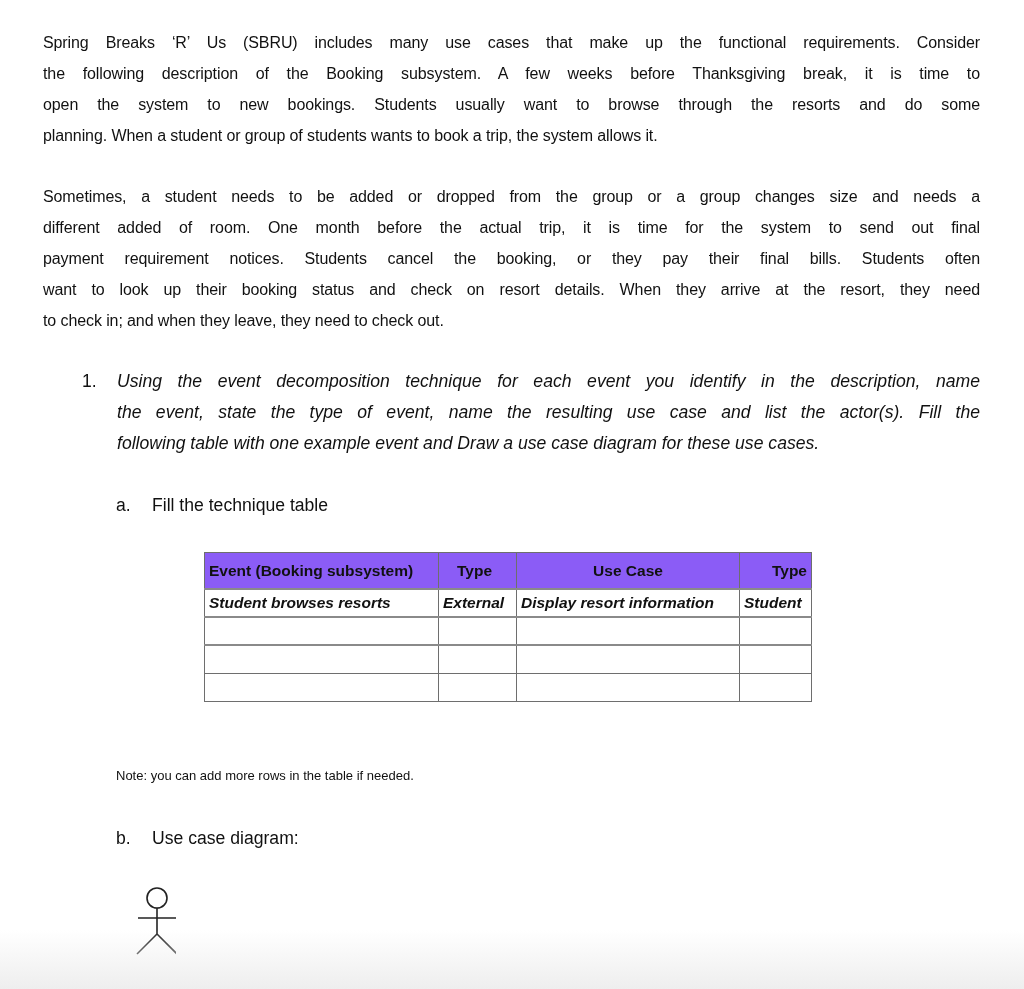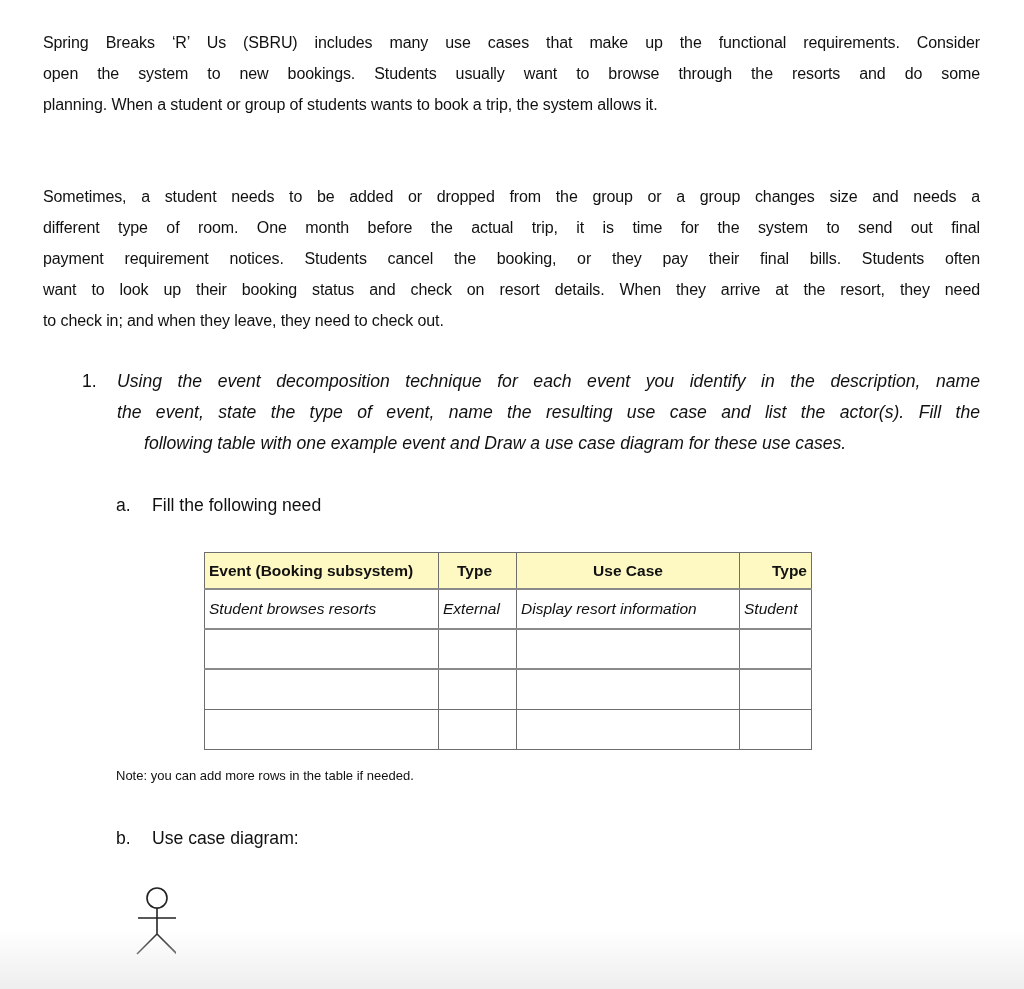--- a/index.html
+++ b/index.html
@@ -60,21 +60,21 @@
       left: 35px;
       width: 863px;
     }
     .q1 .body .line {
       display: block;
       text-align: justify;
       text-align-last: justify;
       white-space: nowrap;
       font-style: italic;
     }
-    .q1 .body .line.last { text-align-last: left; margin-left: 27px; }
+    .q1 .body .line.last { text-align-last: left; }
 
     .sub {
       position: absolute;
       font-size: 17.6px;
       line-height: 24px;
     }
     .sub .letter { position: absolute; left: 0; top: 0; }
     .sub .text { position: absolute; left: 36px; top: 0; white-space: nowrap; }
     #sub-a { left: 116px; top: 493px; }
     #sub-b { left: 116px; top: 826px; }
@@ -86,26 +86,26 @@
       border-collapse: collapse;
       font-size: 15.5px;
     }
     .tbl td, .tbl th {
       border: 1px solid #6e6e6e;
       padding: 0 4px;
       white-space: nowrap;
       vertical-align: middle;
     }
     .tbl thead th {
-      background: #fef9c3;
+      background: #8b5cf6;
       font-weight: bold;
       height: 35px;
       border-bottom: 2px solid #8a8a8a;
     }
-    .tbl tbody tr { height: 40px; }
+    .tbl tbody tr { height: 28px; font-weight: bold; }
     .tbl tbody tr.example td { font-style: italic; border-bottom: 2px solid #8a8a8a; }
     .tbl tbody tr.r2 td { border-bottom: 2px solid #8a8a8a; }
     .col-event { width: 225px; text-align: left; }
     .col-type { width: 69px; text-align: center; }
     .col-usecase { width: 214px; text-align: center; }
     .col-actor { width: 63px; text-align: center; }
     .tbl tbody td.col-type, .tbl tbody td.col-usecase, .tbl tbody td.col-actor { text-align: left; }
     .tbl thead th.col-event { text-align: left; }
     .tbl thead th.col-type { text-align: left; padding-left: 18px; width: 55px; }
     .tbl thead th.col-actor { text-align: right; }
@@ -138,44 +138,45 @@
       pointer-events: none;
     }
   </style>
 </head>
 <body>
 
 <div class="page">
 
   <div class="para" id="p1">
     <span class="line">Spring Breaks ‘R’ Us (SBRU) includes many use cases that make up the functional requirements. Consider</span>
+    <span class="line">the following description of the Booking subsystem. A few weeks before Thanksgiving break, it is time to</span>
     <span class="line">open the system to new bookings. Students usually want to browse through the resorts and do some</span>
     <span class="line last">planning. When a student or group of students wants to book a trip, the system allows it.</span>
   </div>
 
   <div class="para" id="p2">
     <span class="line">Sometimes, a student needs to be added or dropped from the group or a group changes size and needs a</span>
-    <span class="line">different type of room. One month before the actual trip, it is time for the system to send out final</span>
+    <span class="line">different added of room. One month before the actual trip, it is time for the system to send out final</span>
     <span class="line">payment requirement notices. Students cancel the booking, or they pay their final bills. Students often</span>
     <span class="line">want to look up their booking status and check on resort details. When they arrive at the resort, they need</span>
     <span class="line last">to check in; and when they leave, they need to check out.</span>
   </div>
 
   <div class="q1">
     <span class="num">1.</span>
     <div class="body">
       <span class="line">Using the event decomposition technique for each event you identify in the description, name</span>
       <span class="line">the event, state the type of event, name the resulting use case and list the actor(s).  Fill the</span>
       <span class="line last">following table with one example event and Draw a use case diagram for these use cases.</span>
     </div>
   </div>
 
   <div class="sub" id="sub-a">
     <span class="letter">a.</span>
-    <span class="text">Fill the following need</span>
+    <span class="text">Fill the technique table</span>
   </div>
 
   <table class="tbl">
     <thead>
       <tr>
         <th class="col-event">Event (Booking subsystem)</th>
         <th class="col-type">Type</th>
         <th class="col-usecase">Use Case</th>
         <th class="col-actor">Type</th>
       </tr>

